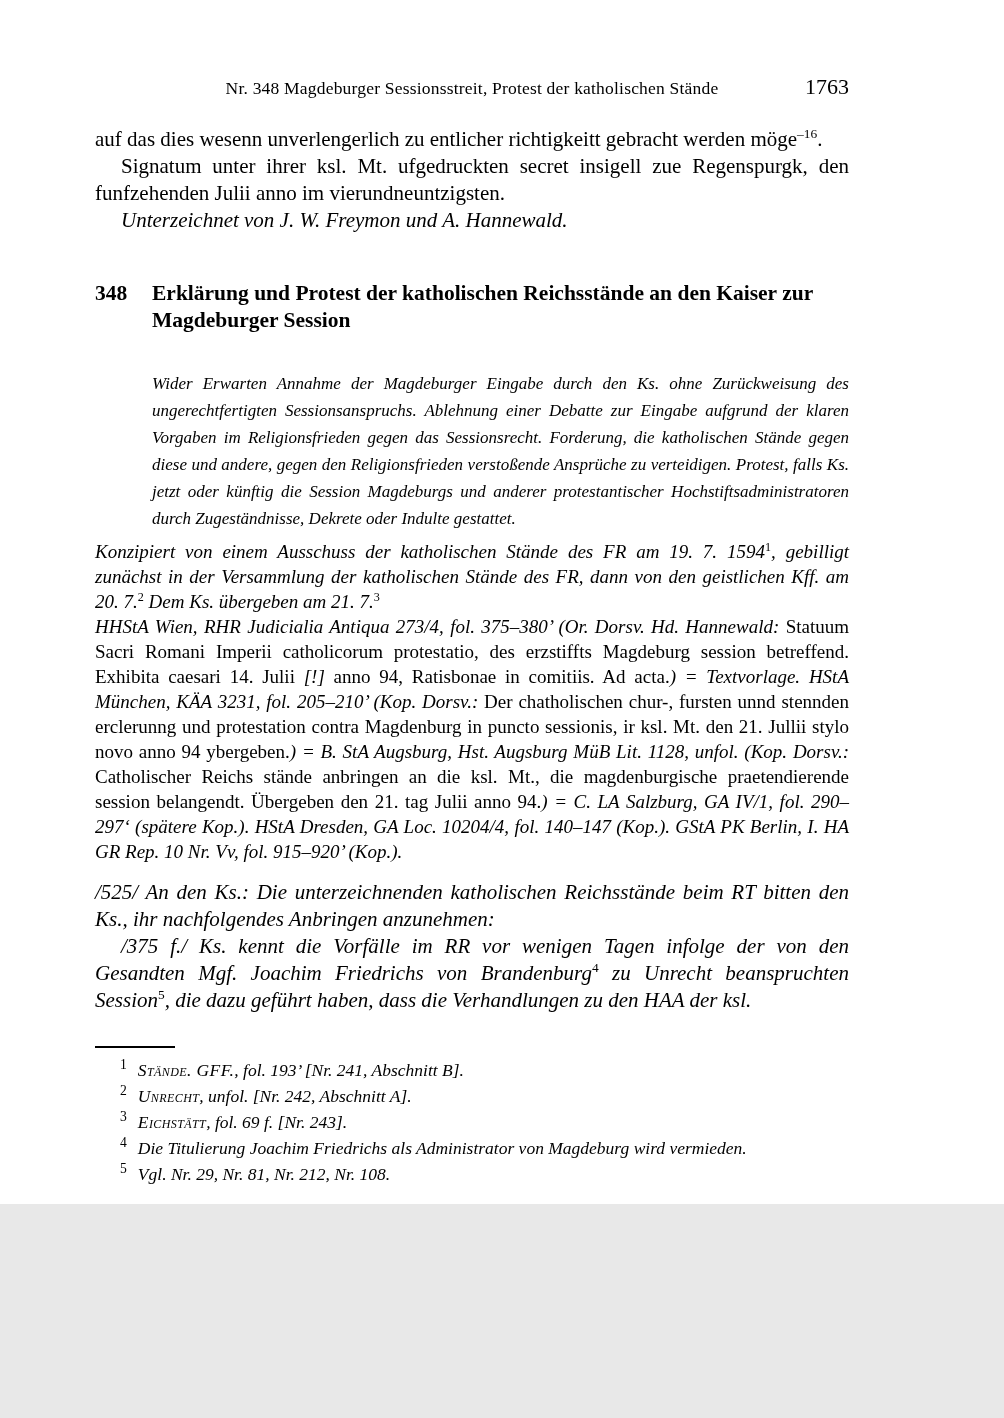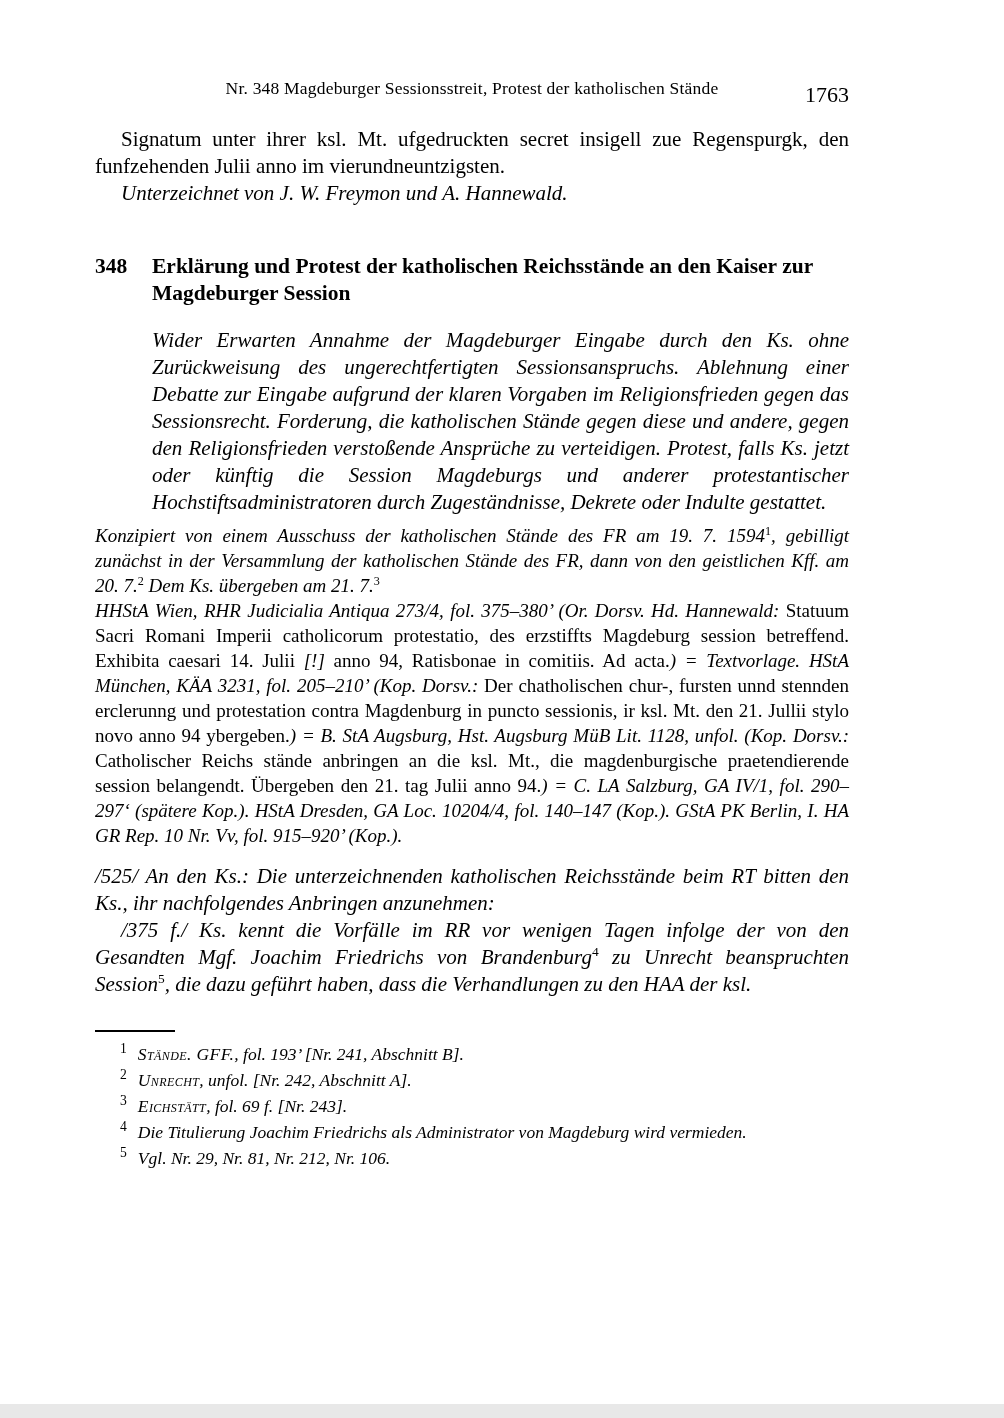--- a/index.html
+++ b/index.html
@@ -3,21 +3,21 @@
 <meta charset="utf-8">
 <style>
   html, body {
     margin: 0;
     padding: 0;
     background: #e8e8e8;
   }
   .page {
     position: relative;
     width: 1004px;
-    height: 1404px;
+    height: 1204px;
     margin: 0 auto;
     background: #ffffff;
     color: #000000;
     font-family: "Liberation Serif", serif;
     overflow: hidden;
   }
   .content {
     position: absolute;
     left: 95px;
     top: 74px;
@@ -33,21 +33,21 @@
   .rh-title {
     display: block;
     text-align: center;
     font-size: 17.5px;
     letter-spacing: 0.2px;
     padding-top: 4px;
   }
   .rh-page {
     position: absolute;
     right: 0;
-    top: 8px;
+    top: 0;
     font-size: 22px;
   }
 
   
   p { margin: 0; }
   .body-p {
     font-size: 21px;
     line-height: 27px;
     text-align: justify;
     hyphens: auto;
@@ -57,29 +57,29 @@
 
   .doc-end { margin-bottom: 46px; }
 
   
   .doc-heading {
     display: grid;
     grid-template-columns: 57px 1fr;
     font-weight: bold;
     font-size: 21.5px;
     line-height: 27px;
-    margin-bottom: 20px;
+    margin-bottom: 36px;
   }
   .doc-number { font-weight: bold; }
   .doc-title  { font-weight: bold; }
 
   .summary {
     margin-left: 57px;
     font-style: italic;
-    font-size: 21px;
+    font-size: 17px;
     line-height: 27px;
     text-align: justify;
     hyphens: auto;
     margin-bottom: 7px;
   }
   .provenance {
     font-size: 19px;
     line-height: 25px;
     text-align: justify;
     hyphens: auto;
@@ -125,20 +125,21 @@
 
 <div class="page">
   <div class="content">
 
     <div class="running-head">
       <span class="rh-title">Nr. 348 Magdeburger Sessionsstreit, Protest der katholischen Stände</span>
       <span class="rh-page">1763</span>
     </div>
 
     <section class="doc-end">
+      <p class="body-p">auf das dies wesenn unverlengerlich zu entlicher richtigkeitt gebracht werden möge<span class="seg-sup">–16</span>.</p>
       <p class="body-p indent">Signatum unter ihrer ksl. Mt. ufgedruckten secret insigell zue Regenspurgk, den funfzehenden Julii anno im vierundneuntzigsten.</p>
       <p class="body-p indent italic">Unterzeichnet von J. W. Freymon und A. Hannewald.</p>
     </section>
 
     <section>
       <div class="doc-heading">
         <span class="doc-number">348</span>
         <span class="doc-title">Erklärung und Protest der katholischen Reichsstände an den Kaiser zur Magdeburger Session</span>
       </div>
 
@@ -163,18 +164,18 @@
       <div class="fn-row">
         <span class="fn-num">2</span><span class="fn-text"><span class="seg-i seg-sc">Unrecht</span><span class="seg-i">, unfol. [Nr. 242, Abschnitt A].</span></span>
       </div>
       <div class="fn-row">
         <span class="fn-num">3</span><span class="fn-text"><span class="seg-i seg-sc">Eichstätt</span><span class="seg-i">, fol. 69 f. [Nr. 243].</span></span>
       </div>
       <div class="fn-row">
         <span class="fn-num">4</span><span class="fn-text"><span class="seg-i">Die Titulierung Joachim Friedrichs als Administrator von Magdeburg wird vermieden.</span></span>
       </div>
       <div class="fn-row">
-        <span class="fn-num">5</span><span class="fn-text"><span class="seg-i">Vgl. Nr. 29, Nr. 81, Nr. 212, Nr. 106.</span></span>
+        <span class="fn-num">5</span><span class="fn-text"><span class="seg-i">Vgl. Nr. 29, Nr. 81, Nr. 212, Nr. 108.</span></span>
       </div>
     </footer>
 
   </div>
 </div>
 
 </body></html>

